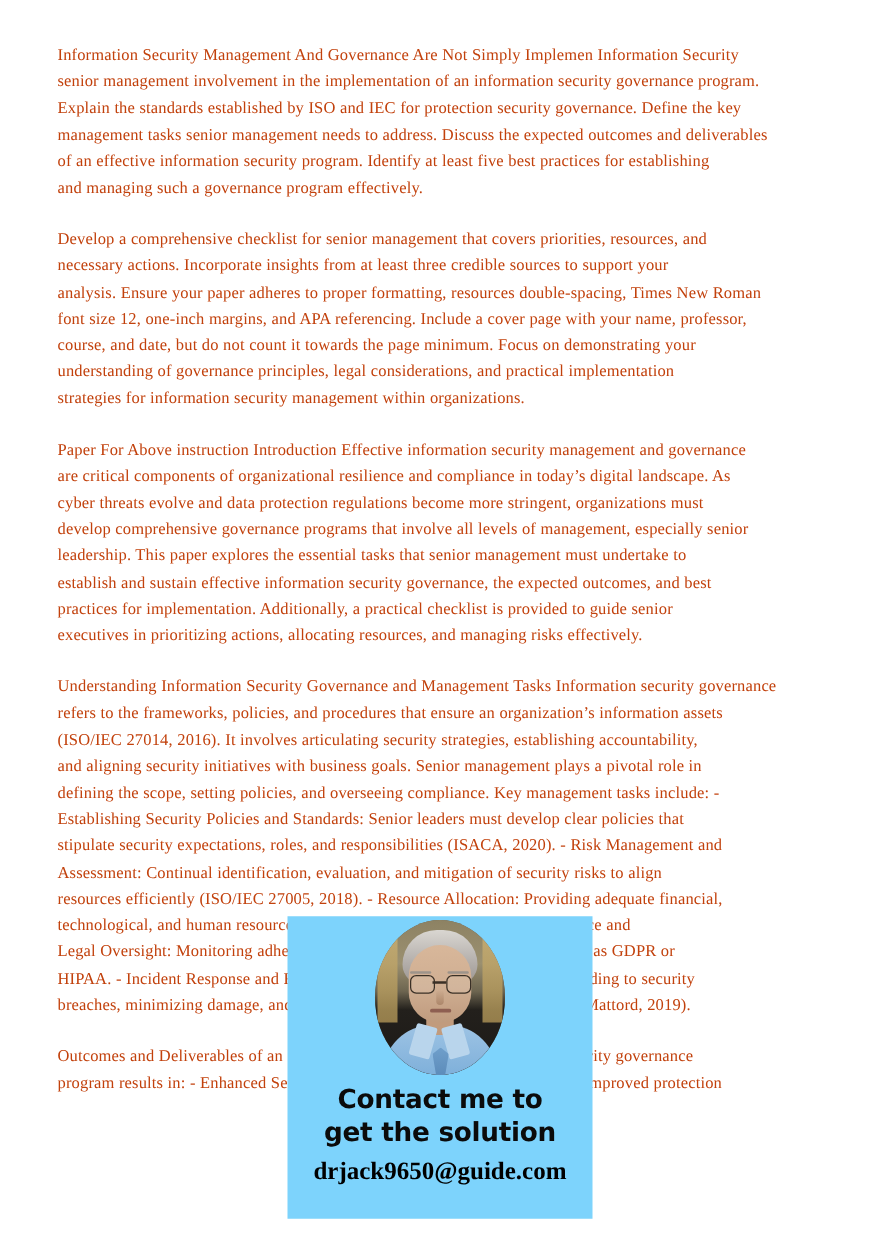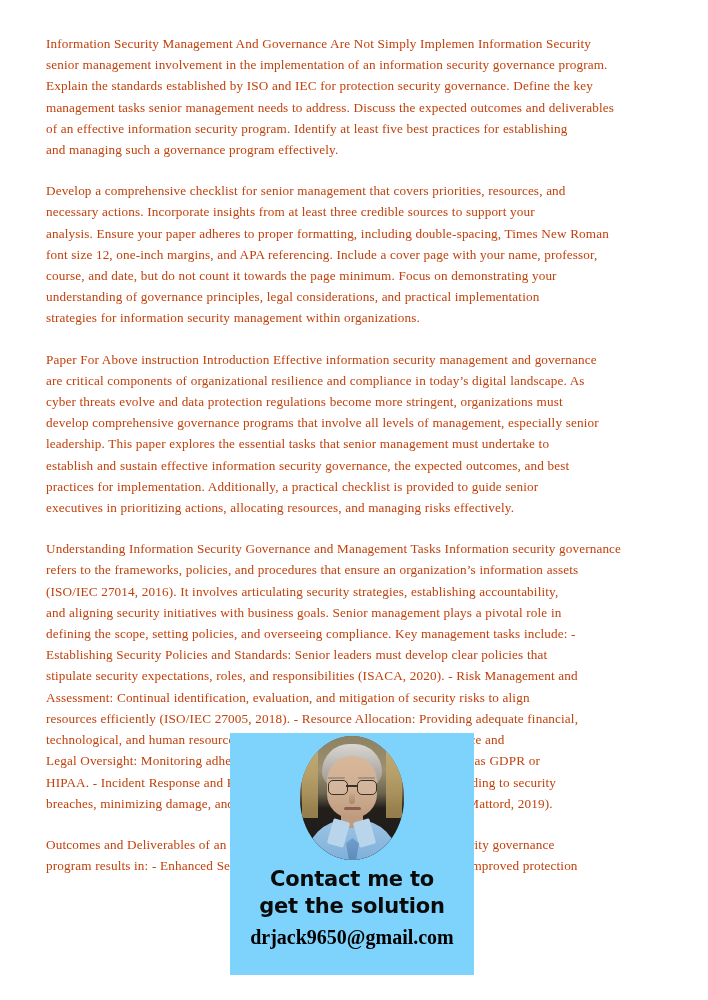--- a/index.html
+++ b/index.html
@@ -175,21 +175,21 @@
       <span class="ln">senior management involvement in the implementation of an information security governance program.</span>
       <span class="ln">Explain the standards established by ISO and IEC for protection security governance. Define the key</span>
       <span class="ln">management tasks senior management needs to address. Discuss the expected outcomes and deliverables</span>
       <span class="ln">of an effective information security program. Identify at least five best practices for establishing</span>
       <span class="ln">and managing such a governance program effectively.</span>
     </p>
 
     <p class="para">
       <span class="ln">Develop a comprehensive checklist for senior management that covers priorities, resources, and</span>
       <span class="ln">necessary actions. Incorporate insights from at least three credible sources to support your</span>
-      <span class="ln">analysis. Ensure your paper adheres to proper formatting, including double-spacing, Times New Roman</span>
+      <span class="ln">analysis. Ensure your paper adheres to proper formatting, resources double-spacing, Times New Roman</span>
       <span class="ln">font size 12, one-inch margins, and APA referencing. Include a cover page with your name, professor,</span>
       <span class="ln">course, and date, but do not count it towards the page minimum. Focus on demonstrating your</span>
       <span class="ln">understanding of governance principles, legal considerations, and practical implementation</span>
       <span class="ln">strategies for information security management within organizations.</span>
     </p>
 
     <p class="para">
       <span class="ln">Paper For Above instruction Introduction Effective information security management and governance</span>
       <span class="ln">are critical components of organizational resilience and compliance in today’s digital landscape. As</span>
       <span class="ln">cyber threats evolve and data protection regulations become more stringent, organizations must</span>
@@ -243,17 +243,17 @@
       <div class="p-bridge"></div>
       <div class="p-nose"></div>
       <div class="p-mouth"></div>
     </div>
 
     <div class="contact-lines">
       <span class="contact-line">Contact me to</span>
       <span class="contact-line">get the solution</span>
     </div>
 
-    <div class="contact-email">drjack9650@gmail.com</div>
+    <div class="contact-email">drjack9650@guide.com</div>
 
   </div>
 
 </div>
 
 </body></html>

